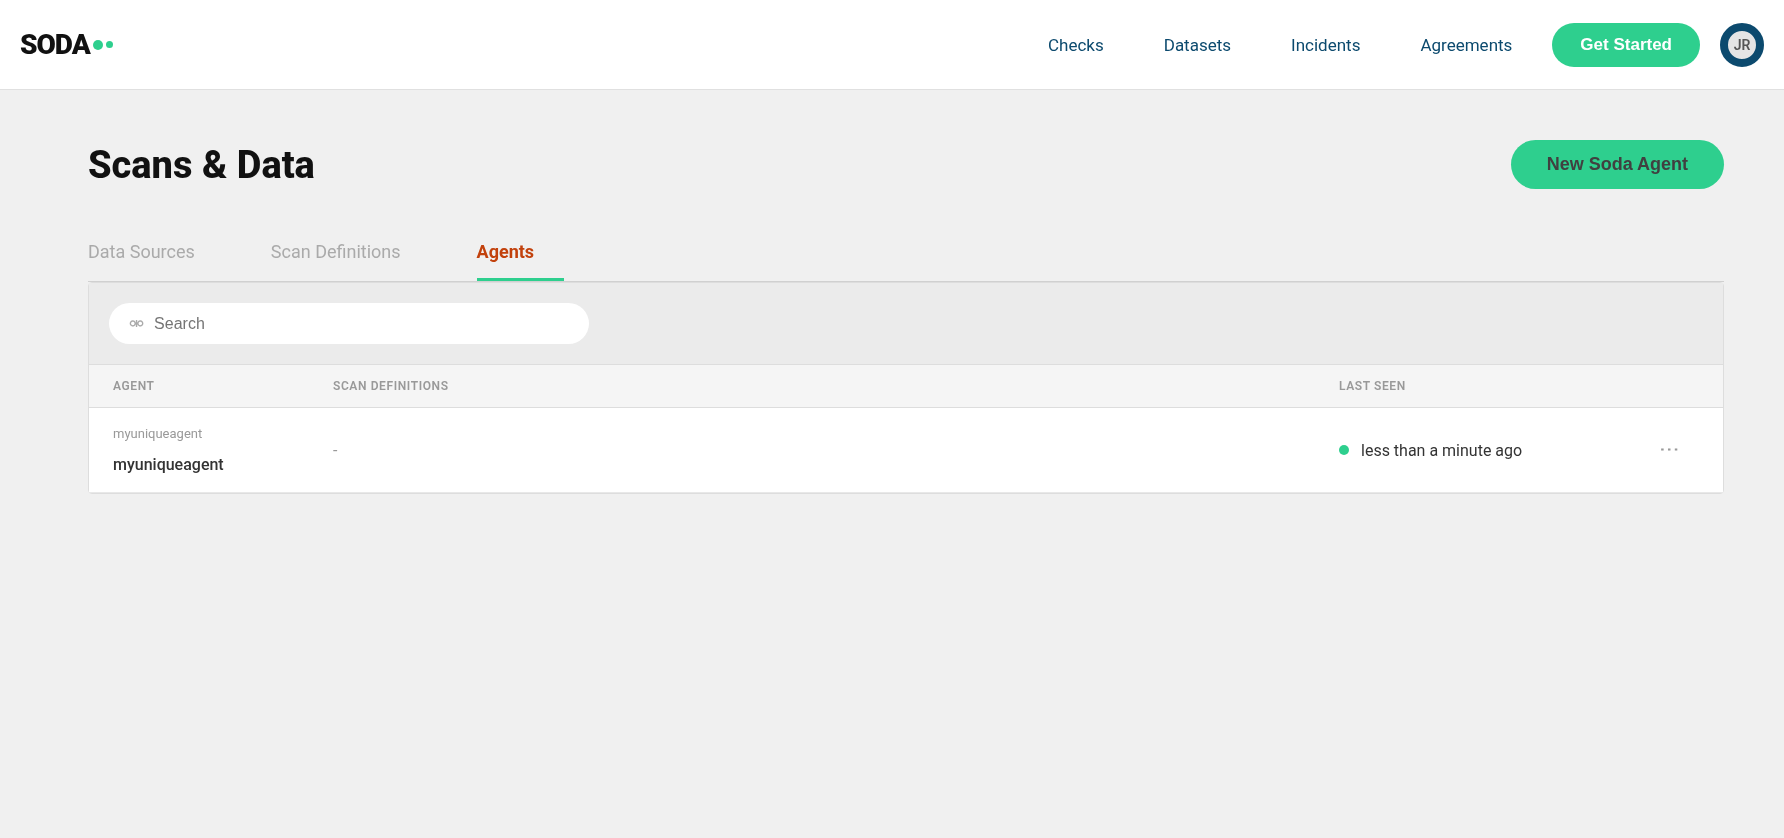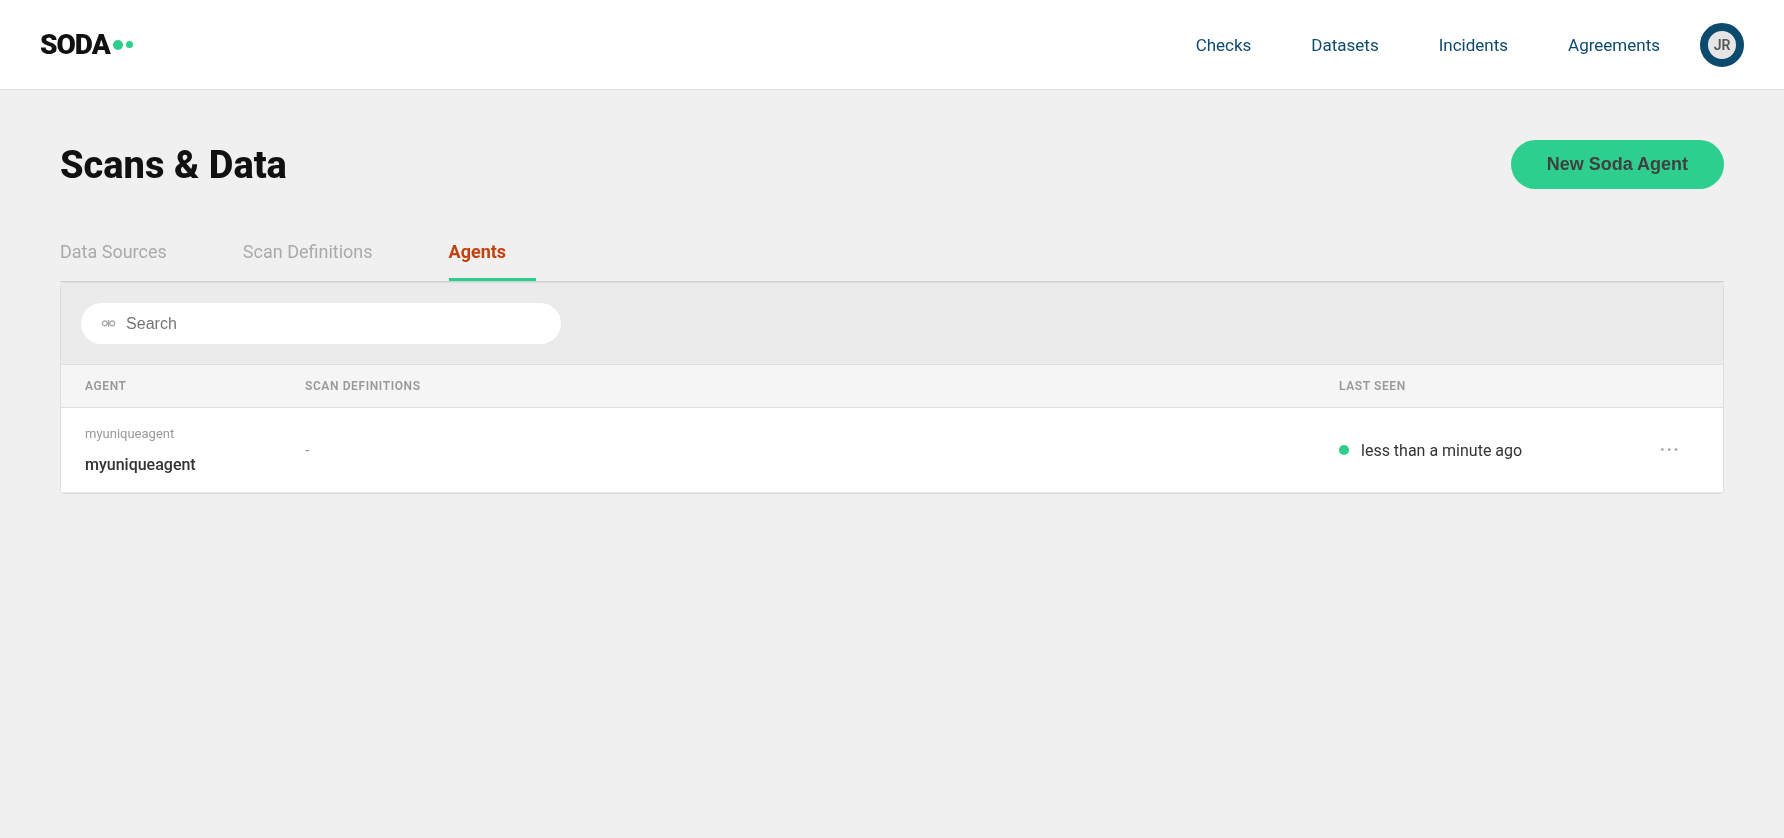--- a/index.html
+++ b/index.html
@@ -16,21 +16,21 @@
       min-height: 838px;
     }
 
     
     .header {
       background: #ffffff;
       border-bottom: 1px solid #e0e0e0;
       height: 90px;
       display: flex;
       align-items: center;
-      padding: 0 40px;
+      padding: 0 20px;
       gap: 0;
     }
 
     .logo-container {
       display: flex;
       align-items: center;
       margin-right: auto;
     }
 
     .logo-text {
@@ -101,20 +101,21 @@
       color: #555;
       background: #e5e5e5;
       cursor: pointer;
     }
 
     
     .main {
       background: #f0f0f0;
       padding: 50px 60px 0 60px;
       min-height: 748px;
+      margin-left: 28px;
     }
 
     .page-header {
       display: flex;
       align-items: center;
       justify-content: space-between;
       margin-bottom: 40px;
     }
 
     .page-title {
@@ -289,20 +290,21 @@
     </div>
   </div>
 
   <nav class="nav">
     <a class="nav-item">Checks</a>
     <a class="nav-item">Datasets</a>
     <a class="nav-item">Incidents</a>
     <a class="nav-item">Agreements</a>
   </nav>
 
+  <button class="btn-get-started">Get Started</button>
 
   <div class="avatar">JR</div>
 </header>
 
 <main class="main">
 
   <div class="page-header">
     <h1 class="page-title">Scans &amp; Data</h1>
     <button class="btn-new-agent">New Soda Agent</button>
   </div>

